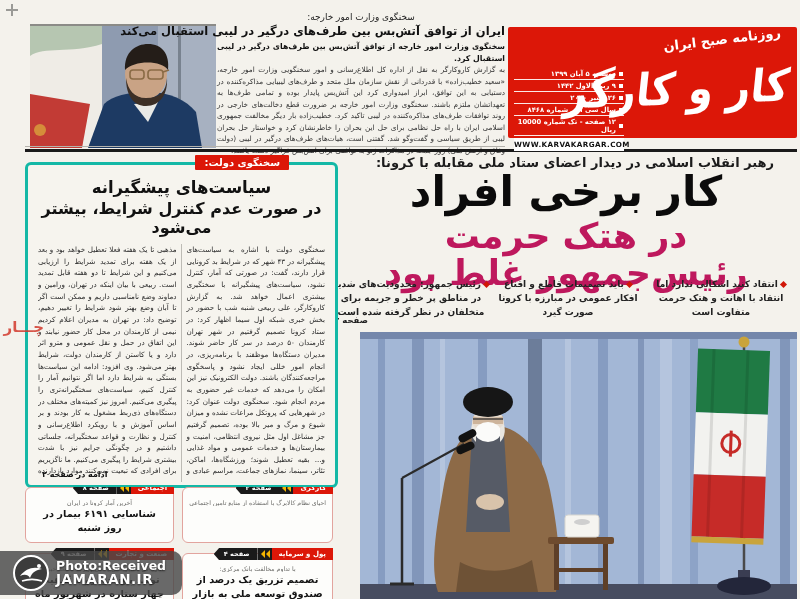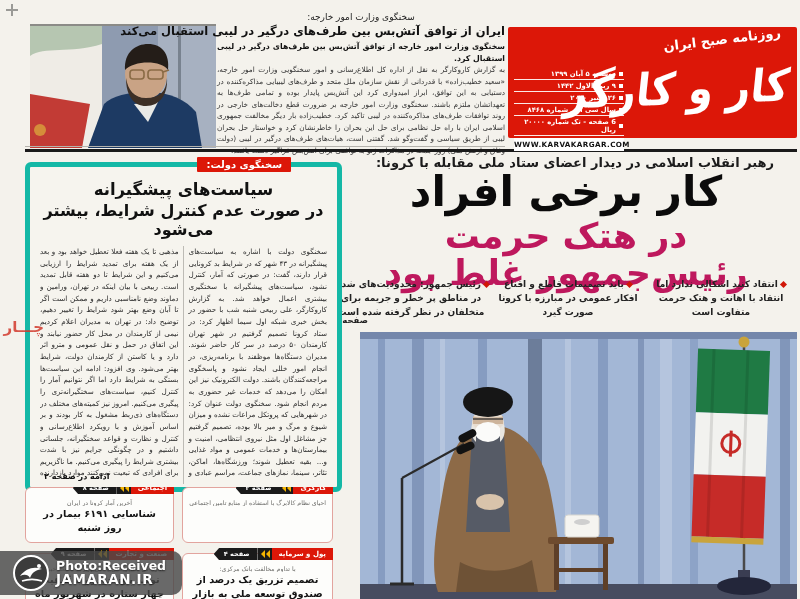--- a/index.html
+++ b/index.html
@@ -44,21 +44,21 @@
   .mbullet .dia{display:inline-block;width:5px;height:5px;background:#d11708;transform:rotate(45deg);margin-left:3px;vertical-align:middle;}
   .mb1{width:152px;}
   .mb2{width:142px;}
   .mb3{width:160px;}
   .page2{left:328px;top:315px;width:46px;text-align:center;font-size:8.5px;font-weight:bold;color:#222;}
 
   
   .photo-main{left:360px;top:332px;width:437px;height:267px;overflow:hidden;background:#a3b7d6;}
 
   
-  .gov-box{left:25px;top:162px;width:307px;height:320px;border:5px solid #14b8a6;border-radius:6px;background:#f6f4ee;}
+  .gov-box{left:25px;top:162px;width:307px;height:320px;border:3px solid #14b8a6;border-radius:6px;background:#f6f4ee;}
   .gov-label{position:absolute;top:-10px;right:46px;background:#dc1708;color:#fff;font-size:10px;font-weight:bold;
              padding:2px 9px;border-radius:1px;}
   .gov-h1{margin-top:13px;text-align:center;font-size:16.5px;font-weight:bold;color:#111;}
   .gov-h2{text-align:center;font-size:16px;font-weight:bold;color:#111;margin-top:2px;}
   .gov-body{margin:7px 10px 0 10px;height:238px;overflow:hidden;column-count:2;column-gap:10px;column-fill:auto;
             column-rule:1px solid #bdbbb5;font-size:7.2px;line-height:1.62;text-align:justify;color:#2c2c2c;}
   .gov-cont{position:absolute;bottom:6px;left:14px;font-size:8px;font-weight:bold;color:#111;}
 
   
   .briefs{left:25px;top:487px;width:308px;height:112px;overflow:hidden;display:grid;
@@ -134,21 +134,21 @@
       <div class="mast-row">
         <span class="sq"></span>
         <span>۲۶ اکتبر ۲۰۲۰</span>
       </div>
       <div class="mast-row">
         <span class="sq"></span>
         <span>سال سی ام ـ شماره ۸۴۶۸</span>
       </div>
       <div class="mast-row">
         <span class="sq"></span>
-        <span>6 صفحه - تک شماره ۲۰۰۰۰ ریال</span>
+        <span>۱۲ صفحه - تک شماره 10000 ریال</span>
       </div>
       <div class="mast-web">WWW.KARVAKARGAR.COM</div>
     </div>
   </div>
 
   <div class="abs main-kicker">رهبر انقلاب اسلامی در دیدار اعضای ستاد ملی مقابله با کرونا:</div>
   <div class="abs main-h1">کار برخی افراد</div>
   <div class="abs main-h2">در هتک حرمت رئیس‌جمهور غلط بود</div>
 
   <div class="abs main-bullets">

